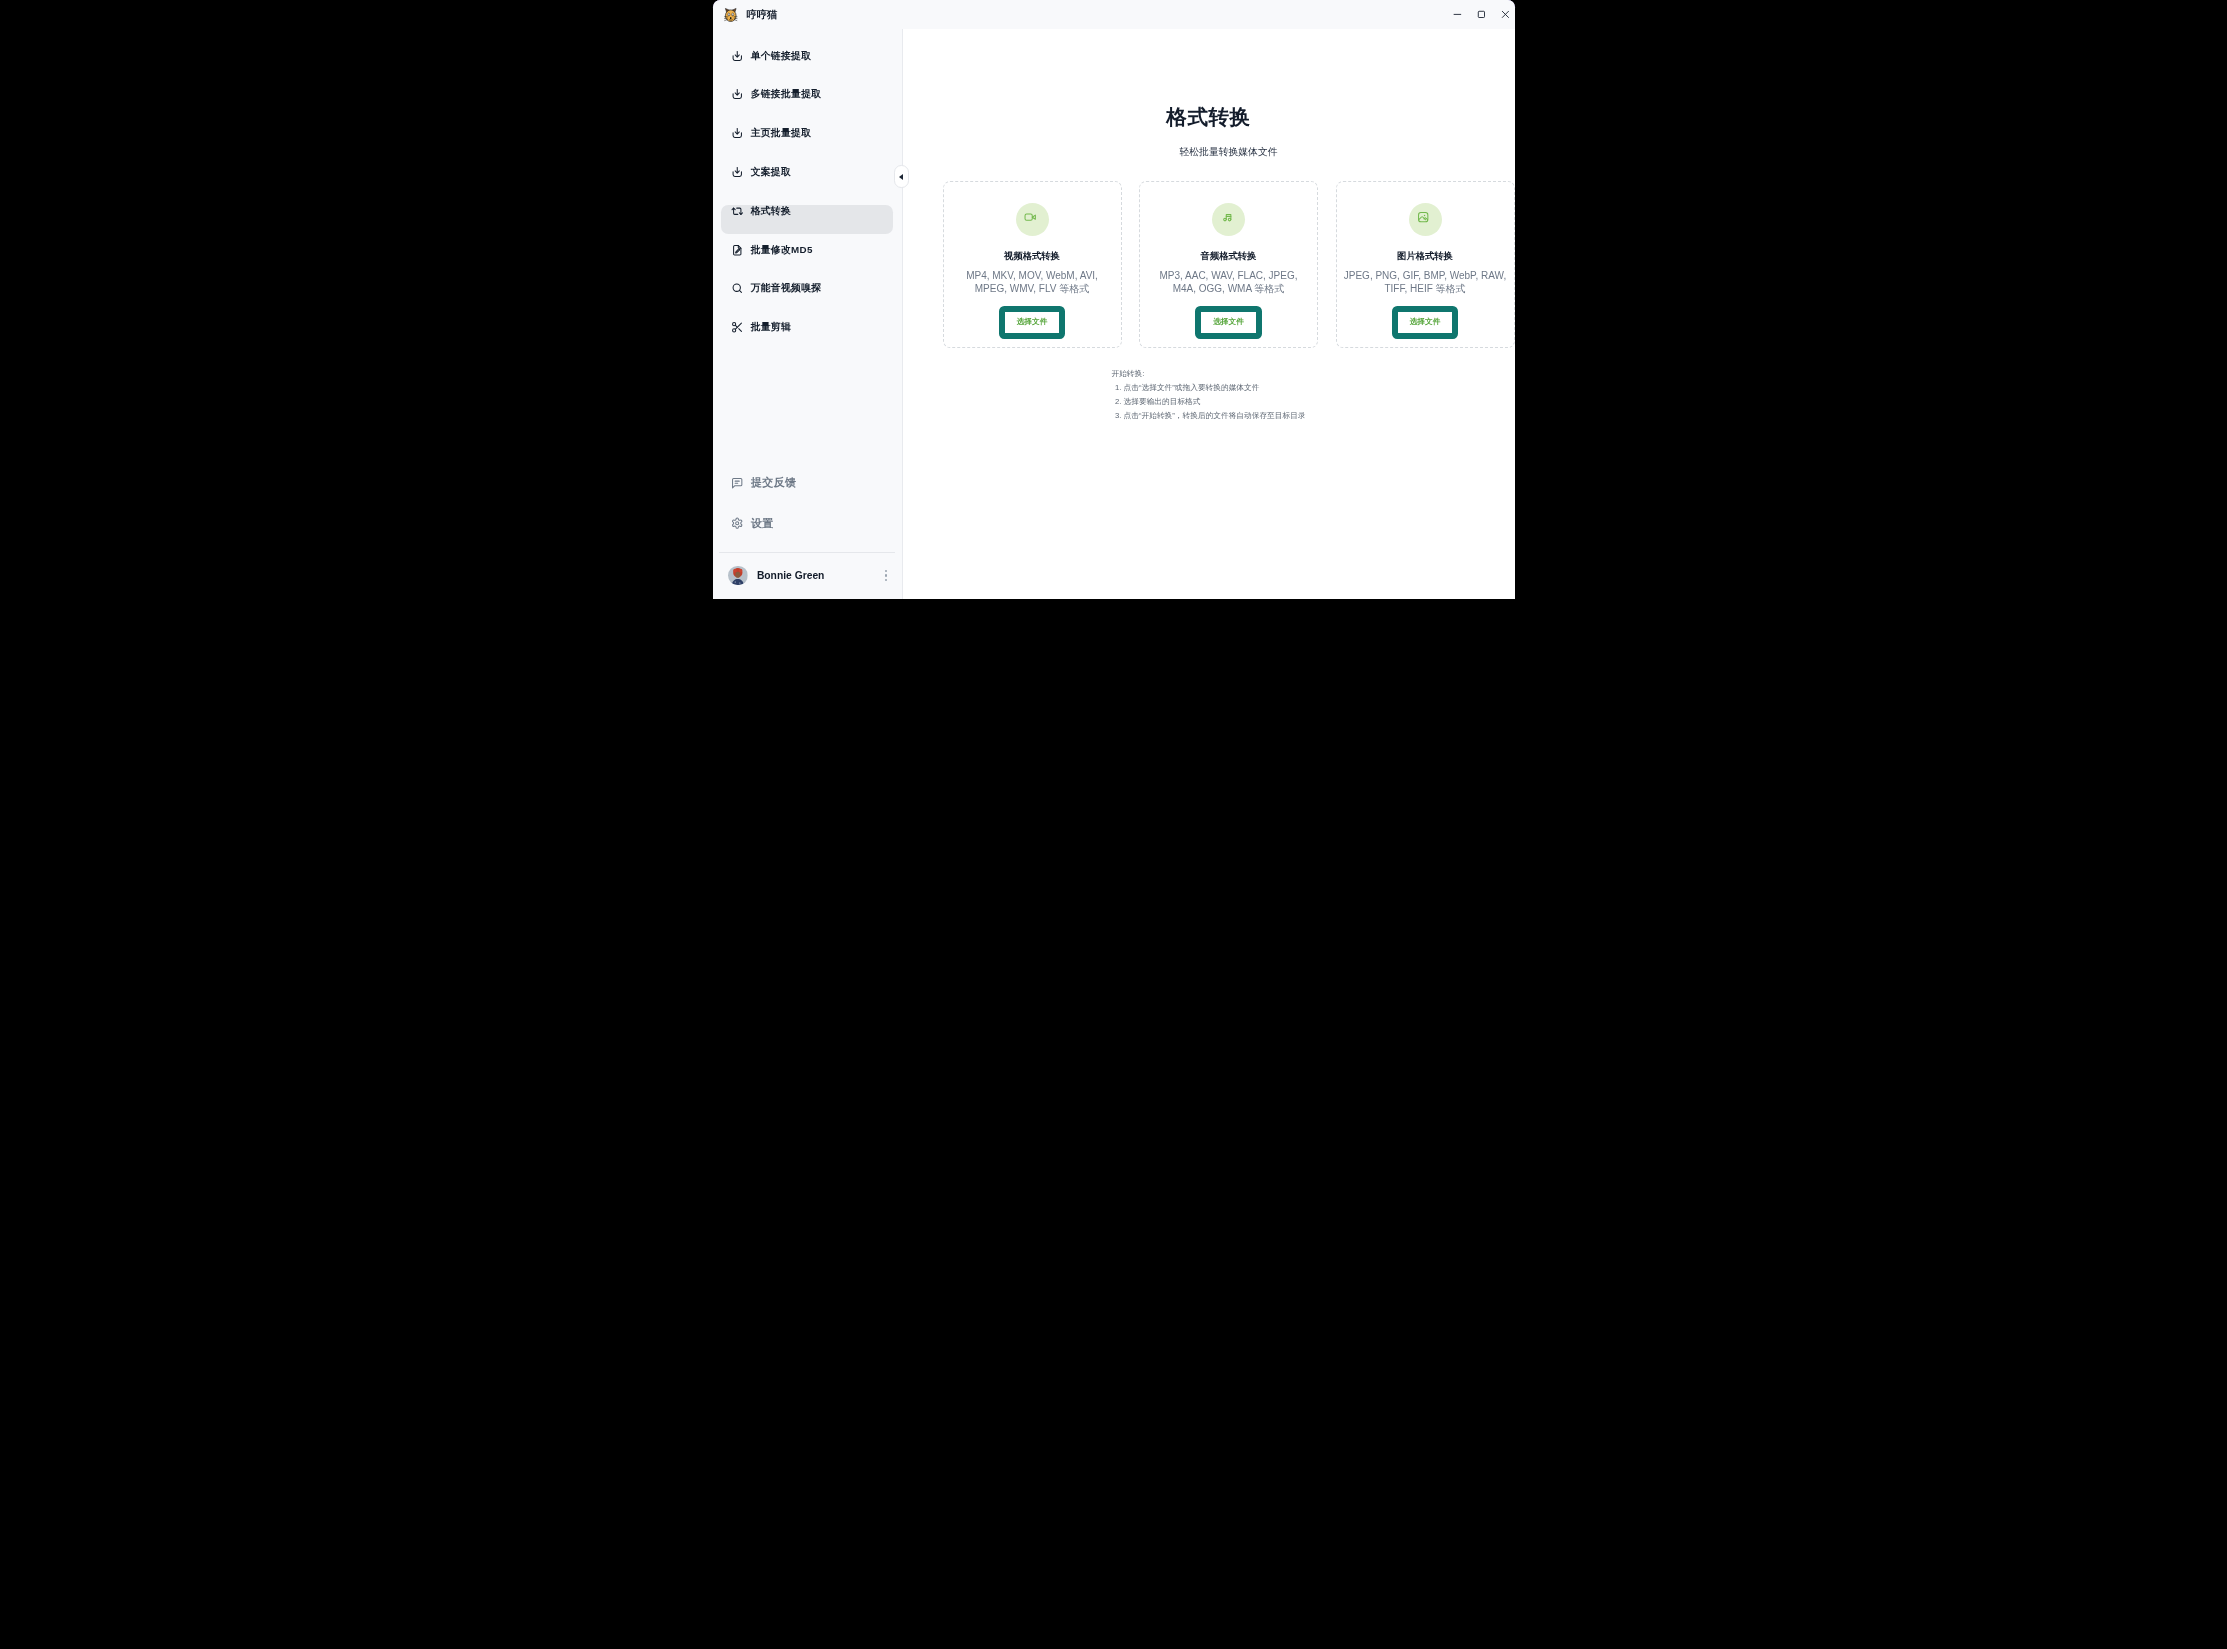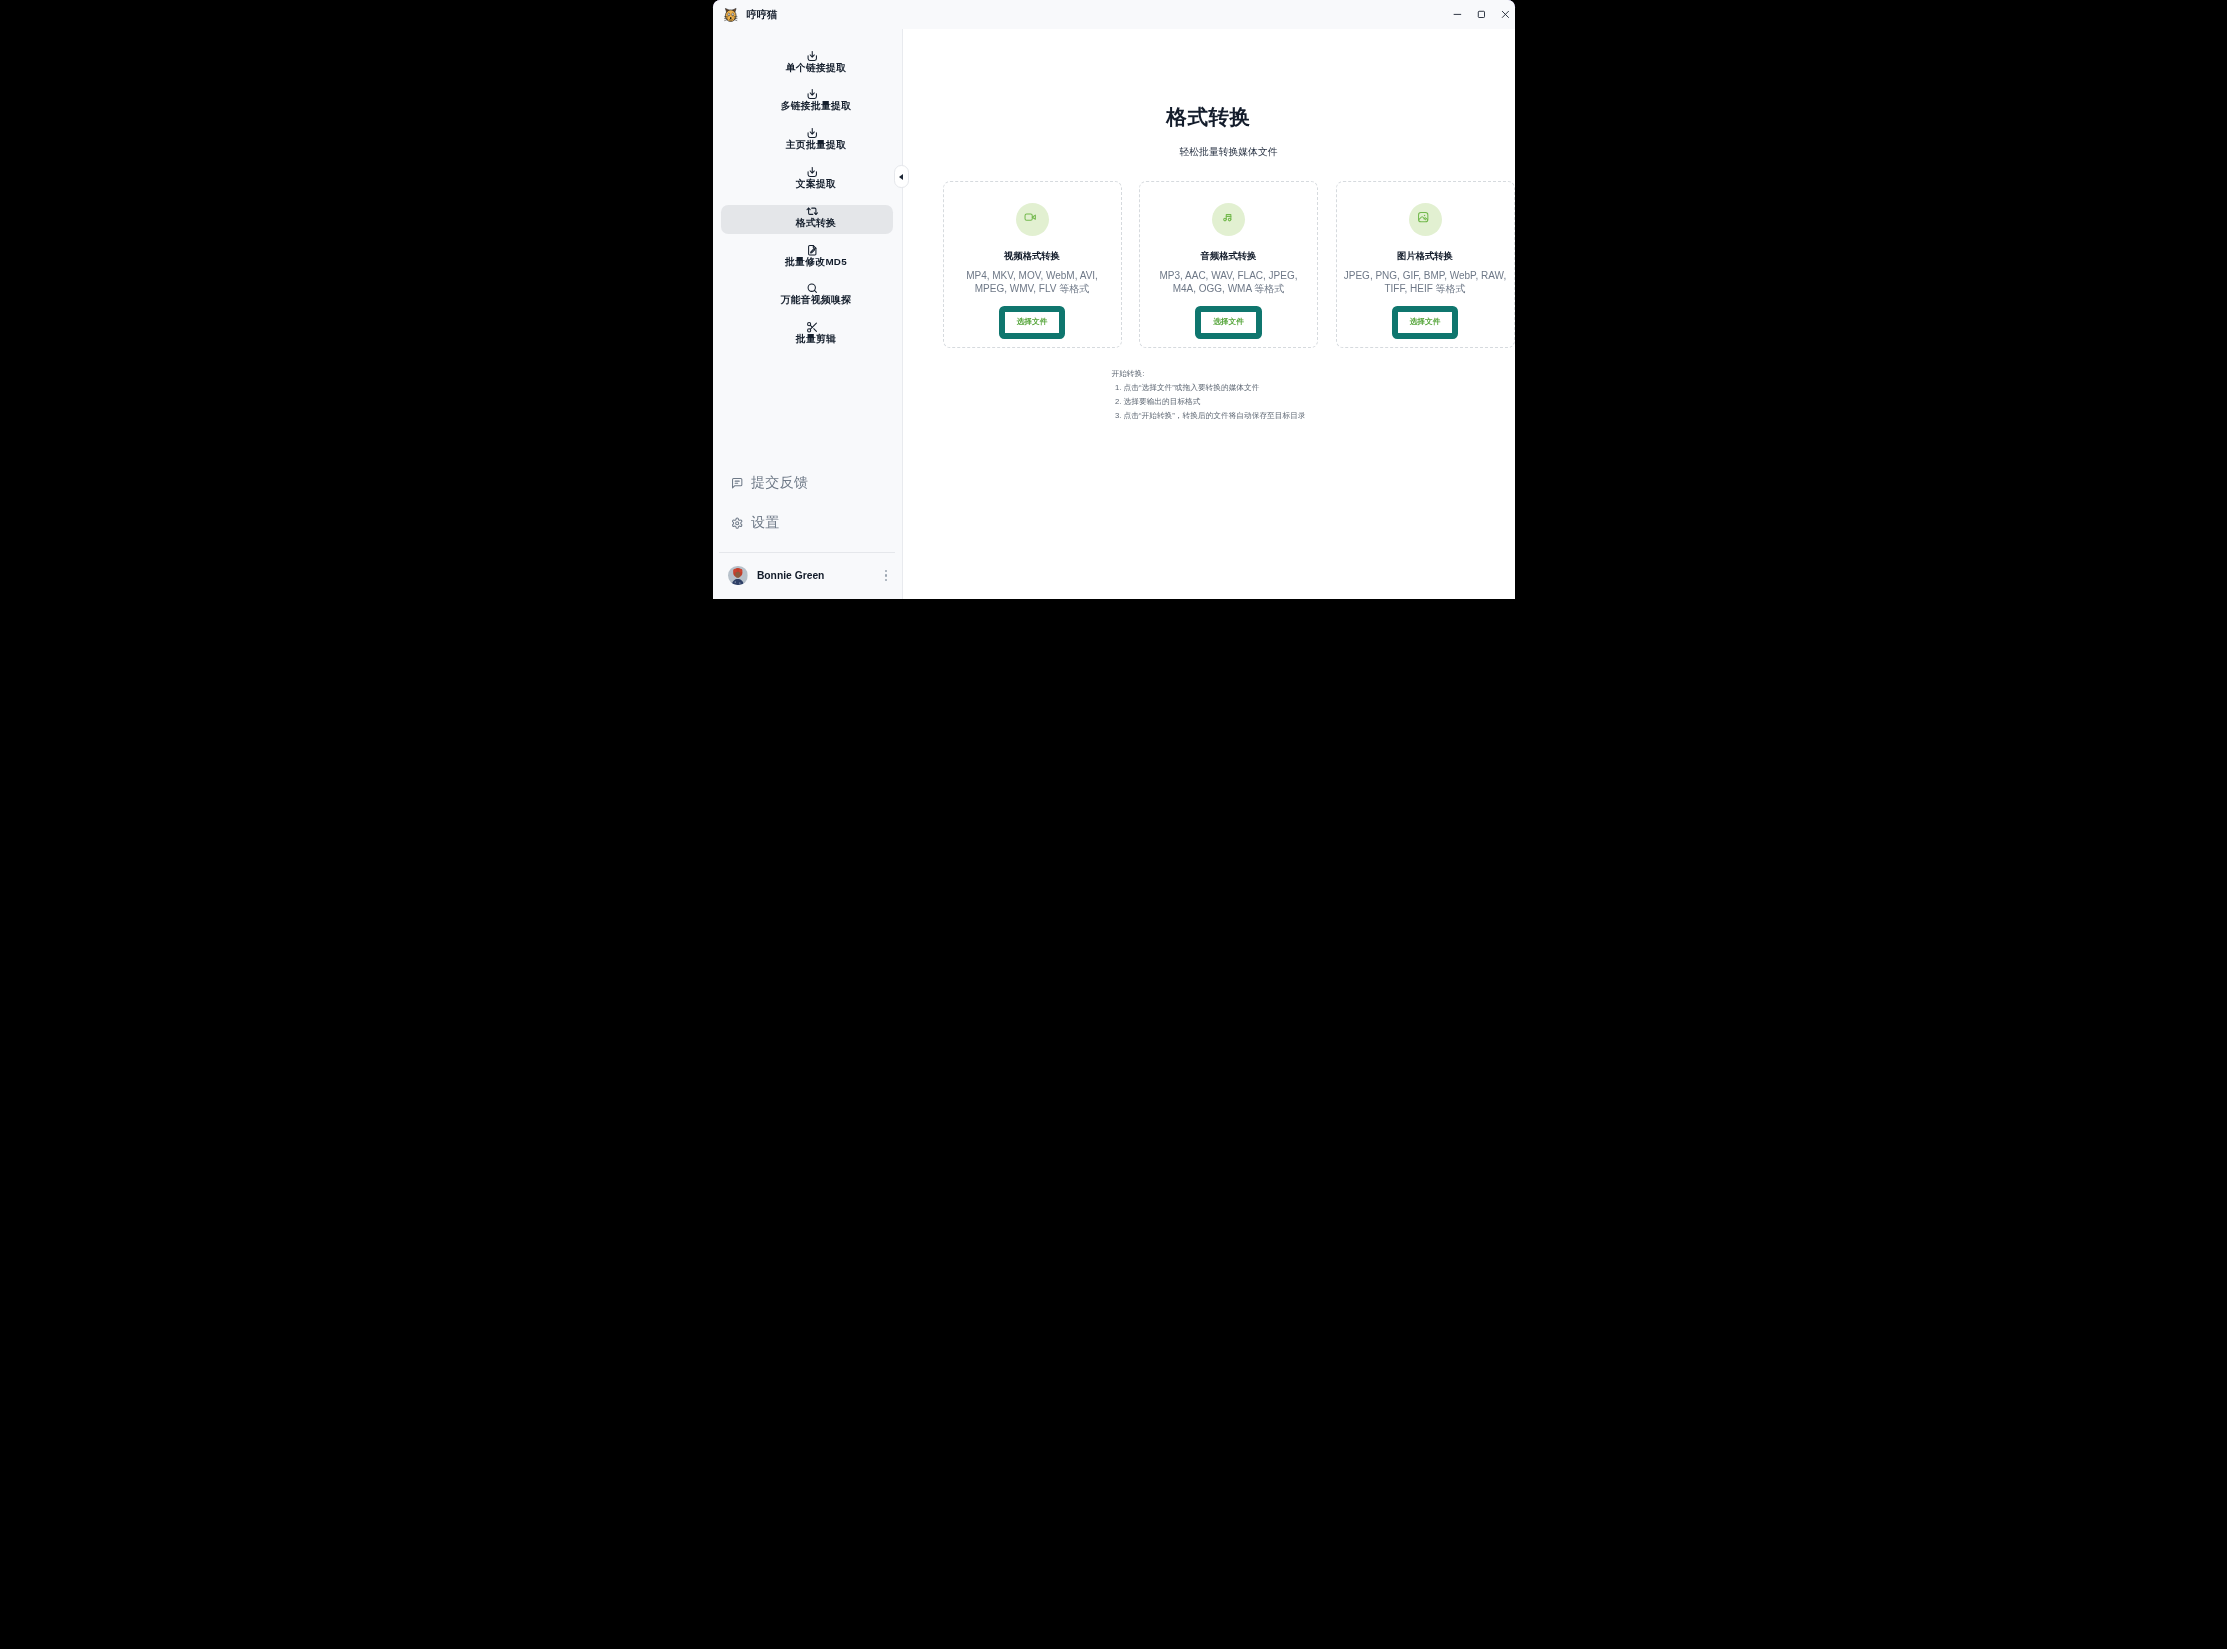--- a/index.html
+++ b/index.html
@@ -22,30 +22,30 @@
              background:transparent; border:none; cursor:pointer; color:#222b38; }
   .win-btn svg { width:8.8px; height:8.8px; }
 
   
   .body-row { flex:1; display:flex; min-height:0; }
 
   .sidebar { position:relative; flex:0 0 190px; width:190px; background:#f8f9fb;
              border-right:0.5px solid #e8eaee; display:flex; flex-direction:column; }
   .nav { padding-top:20.6px; }
   .nav-item { height:29px; margin:0 8.2px 9.8px; border-radius:7.2px; display:flex;
-              align-items:center; padding-left:10.3px; color:#141e2c; cursor:pointer;flex-direction:column; }
+              padding-left:10.3px; color:#141e2c; cursor:pointer; }
   .nav-item.active { background:#e4e6e9; }
   .nav-item svg { width:12px; height:12px; flex:0 0 12px; }
   .nav-label { margin-left:7.7px; font-size:9.8px; font-weight:600; letter-spacing:0.3px; white-space:nowrap; }
   .spacer { flex:1; }
   .footer-item { height:29px; margin:0 8.2px; display:flex; align-items:center;
                  padding-left:10.3px; color:#6e7987; cursor:pointer; }
   .footer-item + .footer-item { margin-top:11.3px; }
   .footer-item svg { width:12.4px; height:12.4px; flex:0 0 12.4px; }
-  .footer-label { margin-left:7.7px; font-size:14px; letter-spacing:0.3px; }
+  .footer-label { margin-left:7.7px; font-size:11px; letter-spacing:0.3px;font-weight:bold; }
   .divider { height:0.5px; background:#e5e7eb; margin:14px 6.2px 0; }
   .user-row { height:47px; display:flex; align-items:center; padding:0 11.3px 0 15.5px; }
   .avatar { width:19.6px; height:19.6px; border-radius:50%; overflow:hidden; flex:0 0 19.6px; }
   .avatar svg { width:100%; height:100%; display:block; }
   .user-name { margin-left:9.3px; font-size:10.3px; font-weight:700; color:#121b29; }
   .kebab { margin-left:auto; display:flex; flex-direction:column; gap:2.1px; padding:3.1px;
            background:none; border:none; cursor:pointer; }
   .kebab i { width:2.1px; height:2.1px; border-radius:50%; background:#9aa3af; display:block; }
 
   .collapse-handle { position:absolute; right:-7.2px; top:136px; width:14.4px; height:23px;

